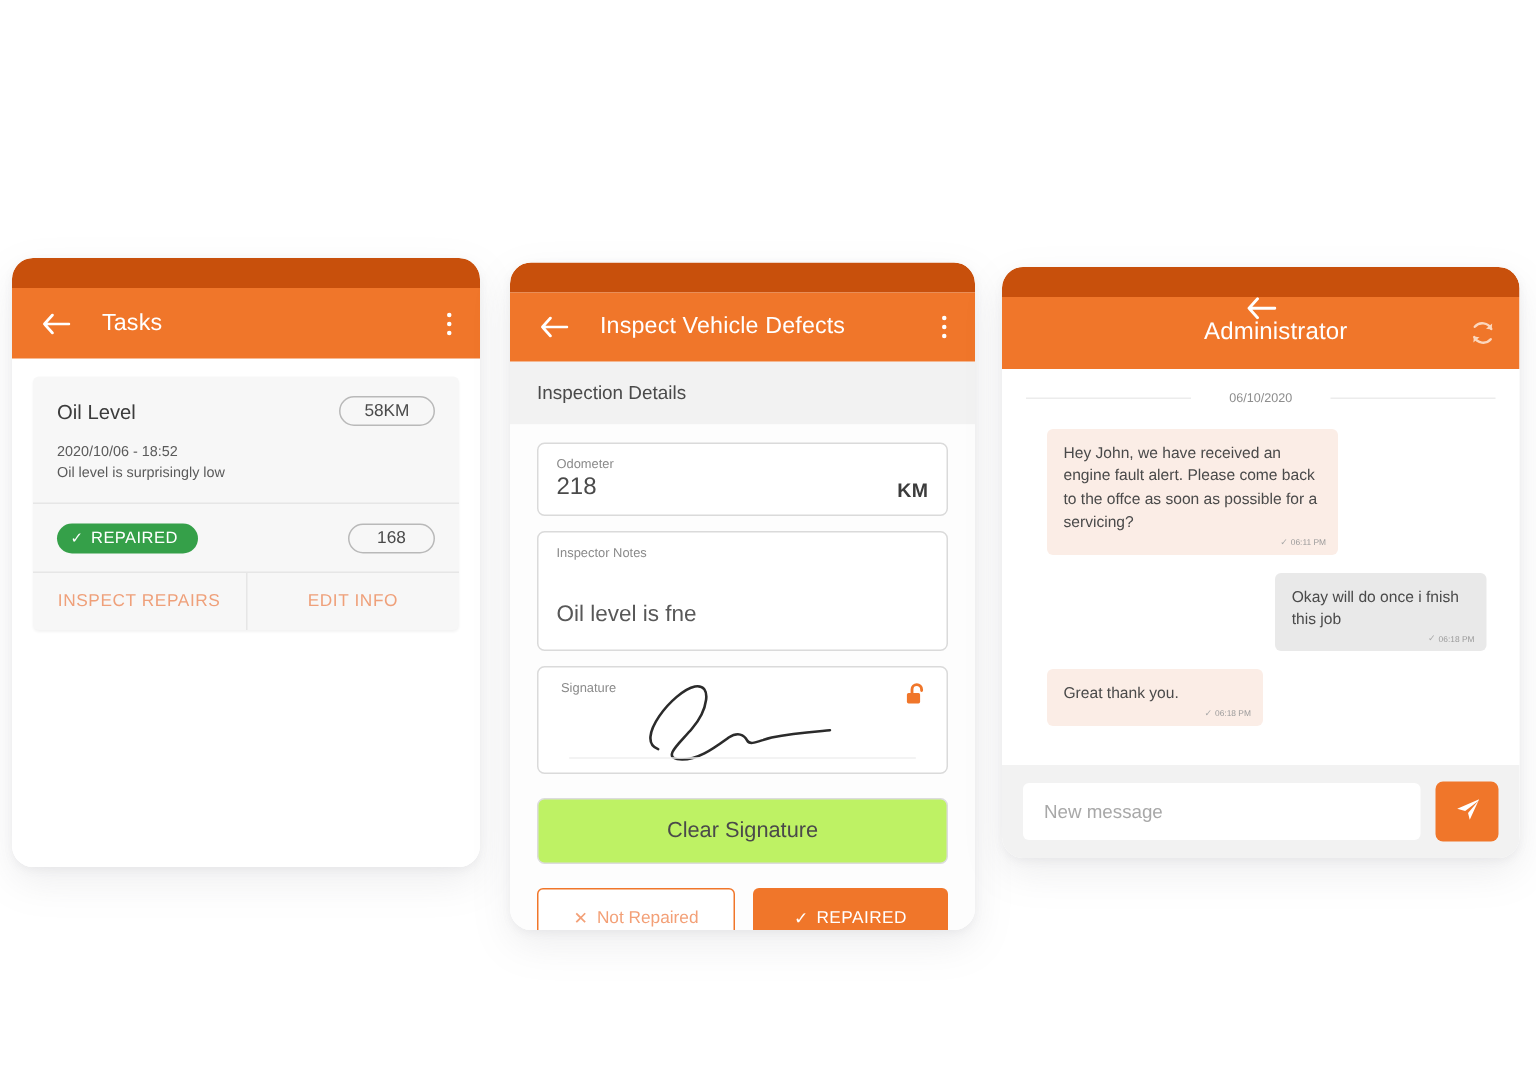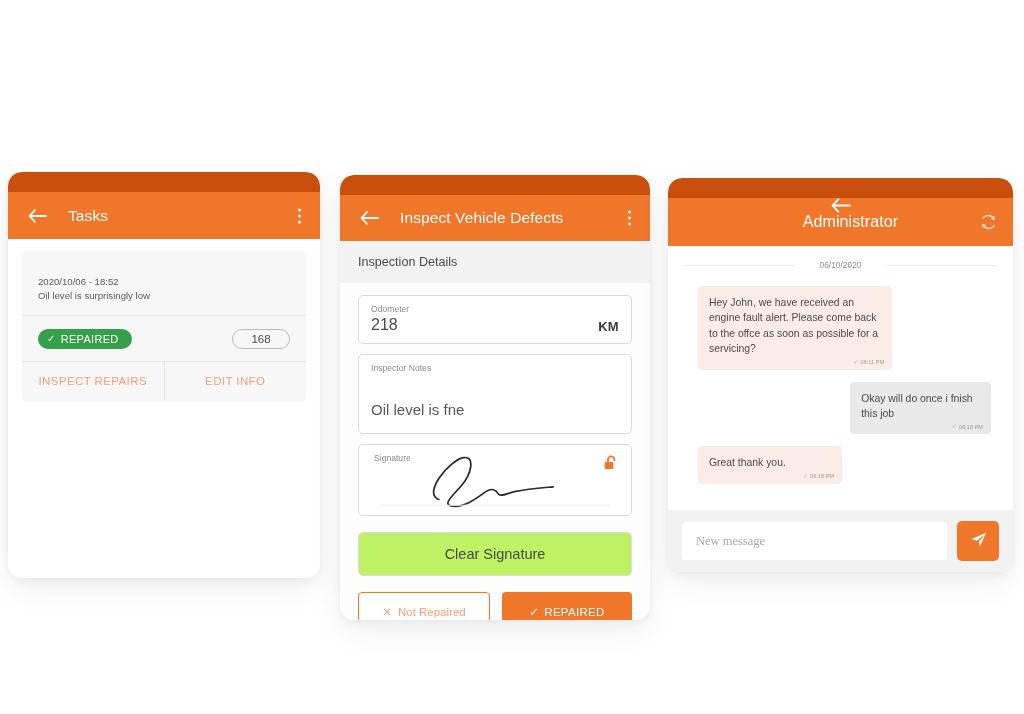--- a/index.html
+++ b/index.html
@@ -149,21 +149,21 @@
     display: flex; align-items: center; gap: 2px;
   }
   .bubble .stamp .chk { font-size: 6px; color: #A8A8A8; }
   .chat-input-bar {
     background: #F2F2F2; height: 62px;
     display: flex; align-items: center; gap: 10px; padding: 0 14px;
   }
   .chat-input {
     flex: 1; background: #ffffff; border: none; border-radius: 4px;
     height: 38px; padding: 0 14px; font-size: 12.5px; color: #404040;
-    font-family: Liberation Serif, serif; outline: none;
+    font-family: Liberation Sans, sans-serif; outline: none;
   }
   .chat-input::placeholder { color: #A8A8A8; }
   .send-btn {
     width: 42px; height: 40px; border: none; border-radius: 5px;
     background: #F0762A; cursor: pointer;
     display: flex; align-items: center; justify-content: center;
   }
 </style>
 </head>
 <body>
@@ -185,20 +185,24 @@
             <i></i>
             <i></i>
           </span>
       </div>
     </div>
 
     <div class="tasks-body">
       <div class="task-card">
 
         <div class="task-row">
+          <div class="task-head">
+            <span class="task-title">Oil Level</span>
+            <span class="pill">58KM</span>
+          </div>
           <div class="task-meta">
             <div>2020/10/06 - 18:52</div>
             <div>Oil level is surprisingly low</div>
           </div>
         </div>
 
         <div class="task-row second">
           <div class="task-head">
             <span class="badge-repaired">
               <span class="tick">✓</span>

